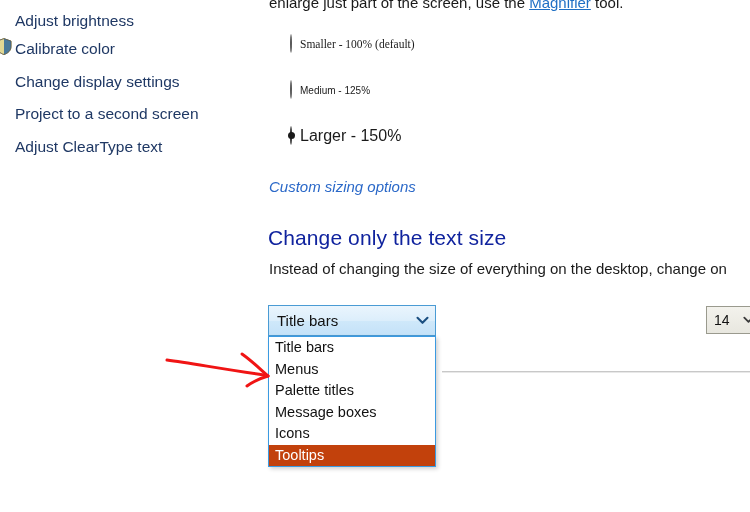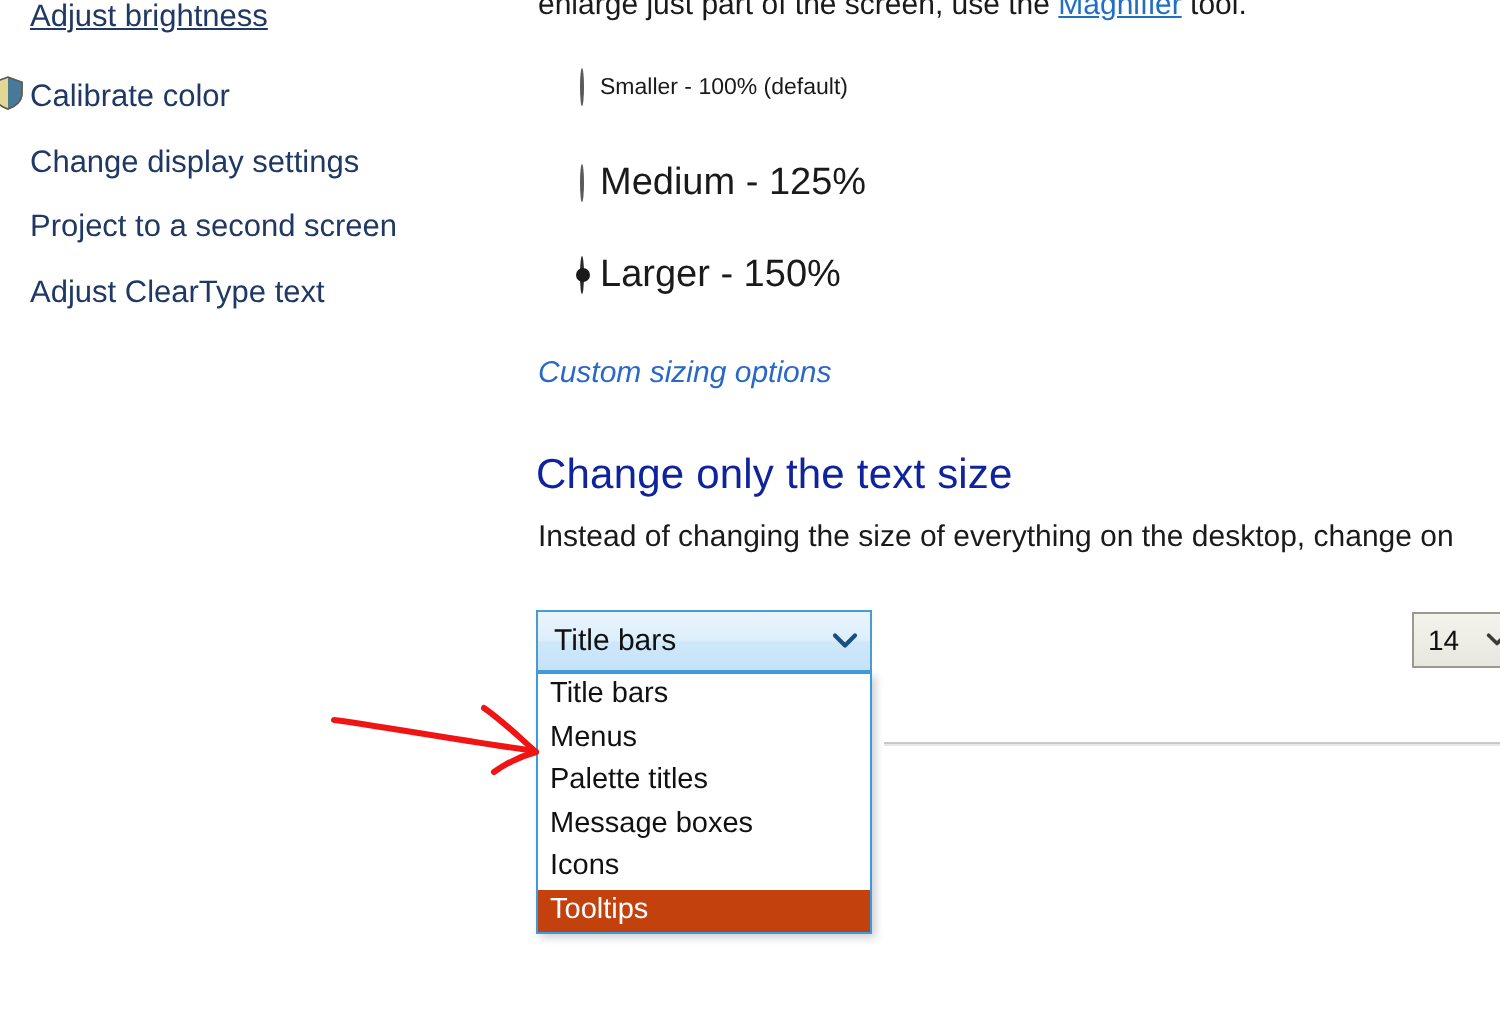--- a/index.html
+++ b/index.html
@@ -26,21 +26,21 @@
   }
   .nav-link {
     position: absolute;
     left: 15px;
     color: #1f3864;
     font-size: 15.5px;
     line-height: 18px;
     white-space: nowrap;
     cursor: pointer;
   }
-  #nav-adjust-brightness   { top: 0; text-decoration: underline;   }
+  #nav-adjust-brightness   { top: 12px;   }
   #nav-calibrate-color     { top: 40px;  }
   #nav-change-display      { top: 73px;  }
   #nav-project-second      { top: 105px; }
   #nav-adjust-cleartype    { top: 138px; }
 
   #shield-icon {
     position: absolute;
     left: -4px;
     top: 38px;
     width: 16px;
@@ -99,23 +99,23 @@
     width: 7px; height: 7px;
     margin: -3.5px 0 0 -3.5px;
     border-radius: 50%;
     background: #1a1a1a;
   }
   .radio-label {
     margin-left: 8px;
     color: #1a1a1a;
     white-space: nowrap;
   }
-  #label-smaller { font-size: 11.5px; }
-  #label-medium  { font-size: 19px; }
-  #label-larger  { font-size: 19px; }
+  #label-smaller { font-size: 11.5px; font-family: Liberation Serif, serif; }
+  #label-medium  { font-size: 10px; }
+  #label-larger  { font-size: 16px; }
 
   
   #custom-sizing-link {
     position: absolute;
     left: 7px;
     top: 178px;
     font-size: 15px;
     color: #2a68c8;
     cursor: pointer;
     white-space: nowrap;

